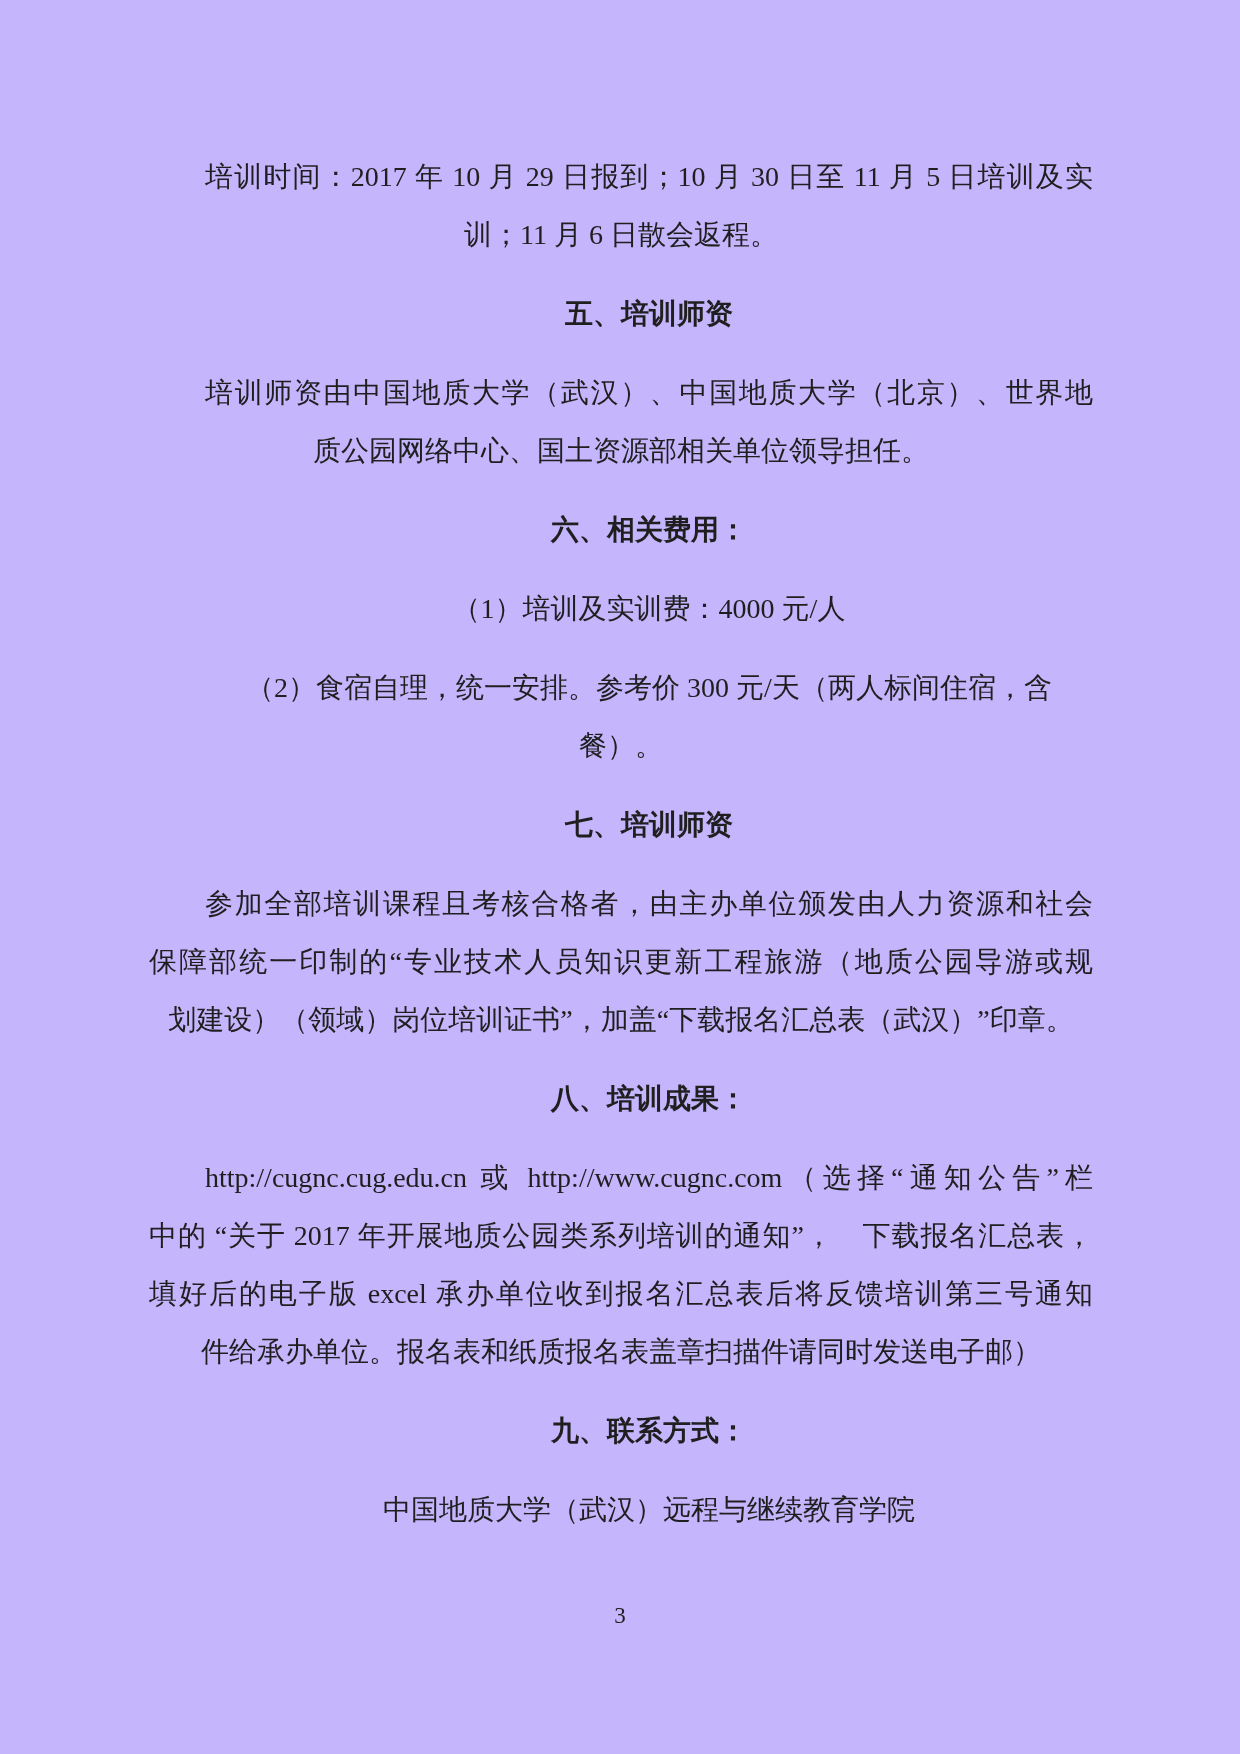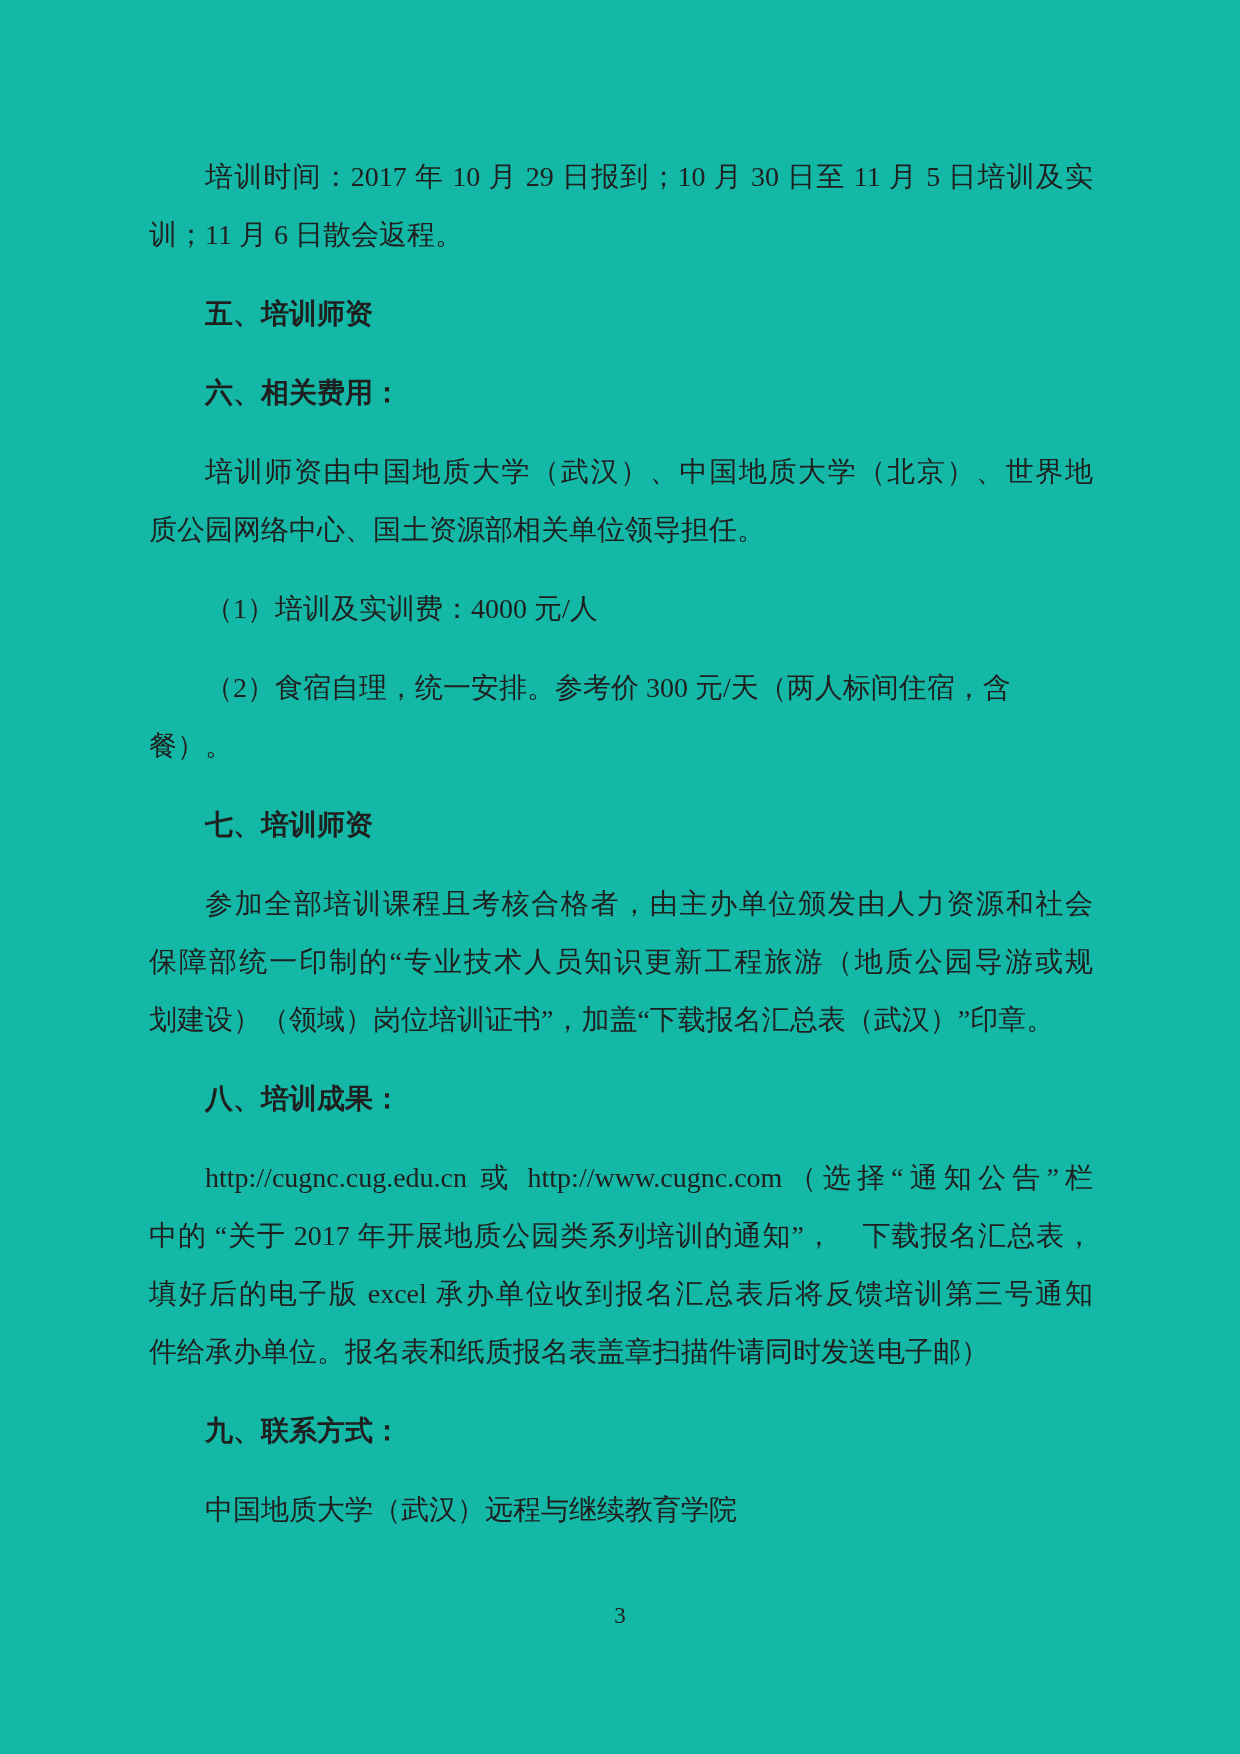--- a/index.html
+++ b/index.html
@@ -4,37 +4,37 @@
 <style>
   html, body {
     margin: 0;
     padding: 0;
     background: #ffffff;
   }
   .page {
     position: relative;
     width: 1240px;
     height: 1754px;
-    background: #14b8a6;
+    background: #c4b5fd;
     overflow: hidden;
     font-family: "Liberation Serif", "DejaVu Serif", serif;
     color: #1f1f1f;
   }
   .content {
     position: absolute;
     left: 149px;
     top: 148px;
     width: 944px;
     font-size: 28px;
     line-height: 58px;
   }
   .block { margin-top: 21px; }
   .block:first-child { margin-top: 0; }
   .heading { font-weight: 700; }
-  .line { min-height: 58px; }
+  .line { min-height: 58px; text-align: center; }
   .line.first { text-indent: 2em; }
   .line.just {
     text-align: justify;
     text-align-last: justify;
   }
   .page-number {
     position: absolute;
     top: 1601px;
     left: 0;
     width: 100%;
@@ -49,26 +49,26 @@
 
 <div class="page">
   <div class="content">
       <div class="block para">
         <div class="line first just">培训时间：2017 年 10 月 29 日报到；10 月 30 日至 11 月 5 日培训及实</div>
         <div class="line">训；11 月 6 日散会返程。</div>
       </div>
       <div class="block heading">
         <div class="line first">五、培训师资</div>
       </div>
-      <div class="block heading">
-        <div class="line first">六、相关费用：</div>
-      </div>
       <div class="block para">
         <div class="line first just">培训师资由中国地质大学（武汉）、中国地质大学（北京）、世界地</div>
         <div class="line">质公园网络中心、国土资源部相关单位领导担任。</div>
+      </div>
+      <div class="block heading">
+        <div class="line first">六、相关费用：</div>
       </div>
       <div class="block para">
         <div class="line first">（1）培训及实训费：4000 元/人</div>
       </div>
       <div class="block para">
         <div class="line first">（2）食宿自理，统一安排。参考价 300 元/天（两人标间住宿，含餐）。</div>
       </div>
       <div class="block heading">
         <div class="line first">七、培训师资</div>
       </div>

